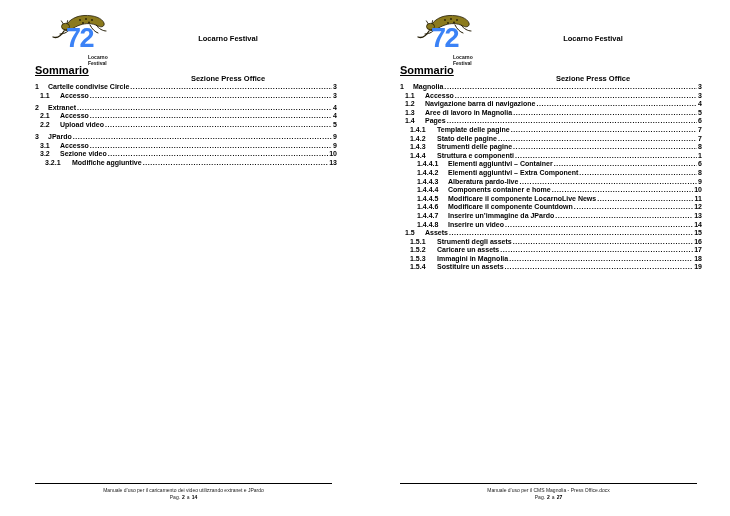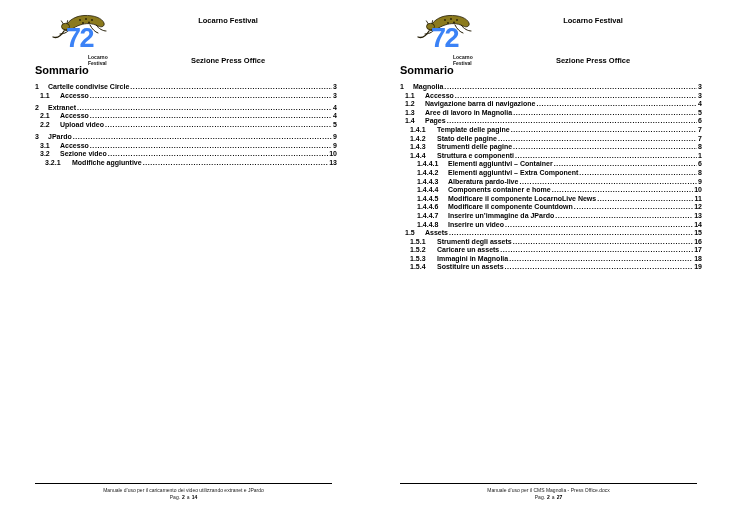--- a/index.html
+++ b/index.html
@@ -13,26 +13,26 @@
   
   .logo{position:absolute;left:52px;top:12px;width:78px;height:58px;}
   .leopard{position:absolute;left:0;top:1px;width:56px;height:27px;}
   .logo-number{
     position:absolute;left:14px;top:13px;
     font-size:27px;line-height:27px;font-weight:bold;letter-spacing:-1.5px;color:#3b82f6;
   }
   .logo-wordmark{position:absolute;left:36px;top:43px;font-size:5px;font-weight:bold;line-height:5.5px;color:#111;}
   .logo-wordmark span{display:block;}
   .header-center{position:absolute;left:148px;top:17px;width:160px;text-align:center;}
-  .header-title{font-size:7.5px;font-weight:bold;line-height:8px;}
+  .header-title{font-size:7.5px;font-weight:bold;line-height:8px;margin-top:18px;}
   .header-subtitle{font-size:7.5px;font-weight:bold;line-height:8px;margin-top:32px;}
 
   
   .toc{position:absolute;left:35px;top:64px;width:302px;}
-  .toc-heading{font-size:11px;font-weight:bold;line-height:13px;margin-bottom:6px;}
+  .toc-heading{font-size:11px;font-weight:bold;line-height:13px;margin-bottom:6px;text-decoration:underline;}
   .toc-list{width:100%;}
   .toc-row{
     display:flex;align-items:baseline;cursor:pointer;
     font-size:7px;font-weight:bold;line-height:8.6px;white-space:nowrap;
   }
   .toc-row.level-1:not(:first-child){margin-top:3.5px;}
   .toc-num{flex:none;}
   .level-1 .toc-num{width:13px;}
   .level-2{padding-left:5px;}  .level-2 .toc-num{width:20px;}
   .level-3{padding-left:10px;} .level-3 .toc-num{width:27px;}

